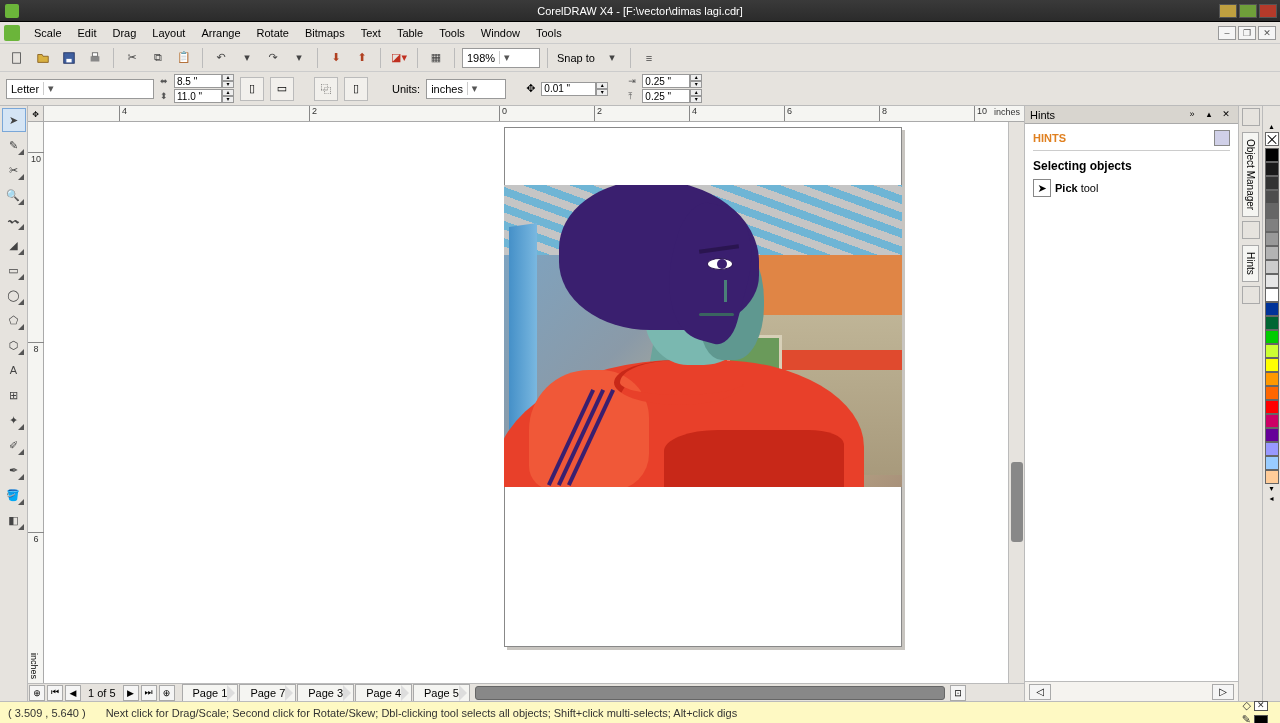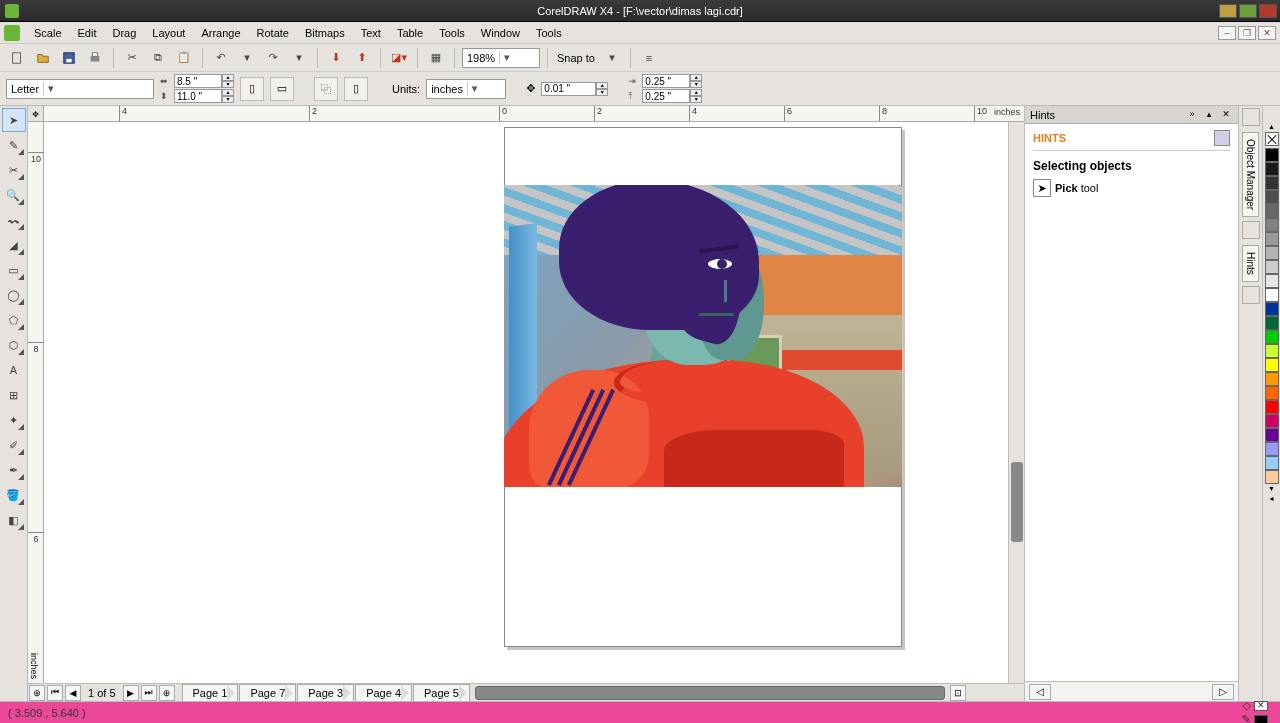--- a/index.html
+++ b/index.html
@@ -96,21 +96,21 @@
 .hints-nav .ar{width:22px;height:16px;border:1px solid #aaa;background:#f5f5f5;display:flex;align-items:center;justify-content:center;font-size:10px;}
 .right-dockers{width:24px;background:#e6e3de;border-left:1px solid #bbb;display:flex;flex-direction:column;align-items:center;padding-top:2px;gap:4px;}
 .right-dockers .db{width:18px;height:18px;border:1px solid #aaa;}
 .right-dockers .tab-v{writing-mode:vertical-rl;font-size:10px;padding:6px 2px;border:1px solid #aaa;background:#f5f5f2;margin-top:2px;}
 .palette{width:18px;background:#e6e3de;border-left:1px solid #bbb;display:flex;flex-direction:column;align-items:center;padding-top:16px;}
 .palette .sw{width:14px;height:14px;border:1px solid #666;margin-bottom:0;}
 .palette .nosw{width:14px;height:14px;border:1px solid #666;background:#fff;position:relative;margin-bottom:2px;}
 .palette .nosw::after{content:'';position:absolute;left:0;right:0;top:6px;border-top:1px solid #000;transform:rotate(45deg);}
 .palette .nosw::before{content:'';position:absolute;left:0;right:0;top:6px;border-top:1px solid #000;transform:rotate(-45deg);}
 .palette .ar{height:10px;font-size:8px;}
-.statusbar{height:22px;background:#ec4899;border-top:1px solid #bbb;display:flex;align-items:center;padding:0 8px;gap:20px;font-size:11px;color:#333;}
+.statusbar{height:22px;background:#fef9c3;border-top:1px solid #bbb;display:flex;align-items:center;padding:0 8px;gap:20px;font-size:11px;color:#333;}
 .statusbar .fillout{margin-left:auto;display:flex;flex-direction:column;gap:1px;align-items:flex-end;padding-right:4px;}
 .statusbar .fo{display:flex;align-items:center;gap:3px;font-size:9px;}
 .statusbar .fo .box{width:14px;height:10px;border:1px solid #555;background:#fff;position:relative;}
 .statusbar .fo .box.x::after{content:'✕';position:absolute;left:2px;top:-2px;font-size:9px;}
 svg{width:14px;height:14px;}
 </style>
 </head>
 <body>
 
 <div class="titlebar">
@@ -424,20 +424,21 @@
           <div class="sw" style="background: rgb(153, 204, 255);"></div>
           <div class="sw" style="background: rgb(255, 204, 153);"></div>
         </div>
       <span class="ar">▾</span>
       <span class="ar">◂</span>
     </div>
   </div>
 
   <div class="statusbar">
     <span>( 3.509 , 5.640 )</span>
+    <span>Next click for Drag/Scale; Second click for Rotate/Skew; Dbl-clicking tool selects all objects; Shift+click multi-selects; Alt+click digs</span>
     <div class="fillout">
       <div class="fo">
           <span>◇</span>
           <div class="box x"></div>
         </div>
       <div class="fo">
           <span>✎</span>
           <div class="box" style="background:#000"></div>
         </div>
     </div>

